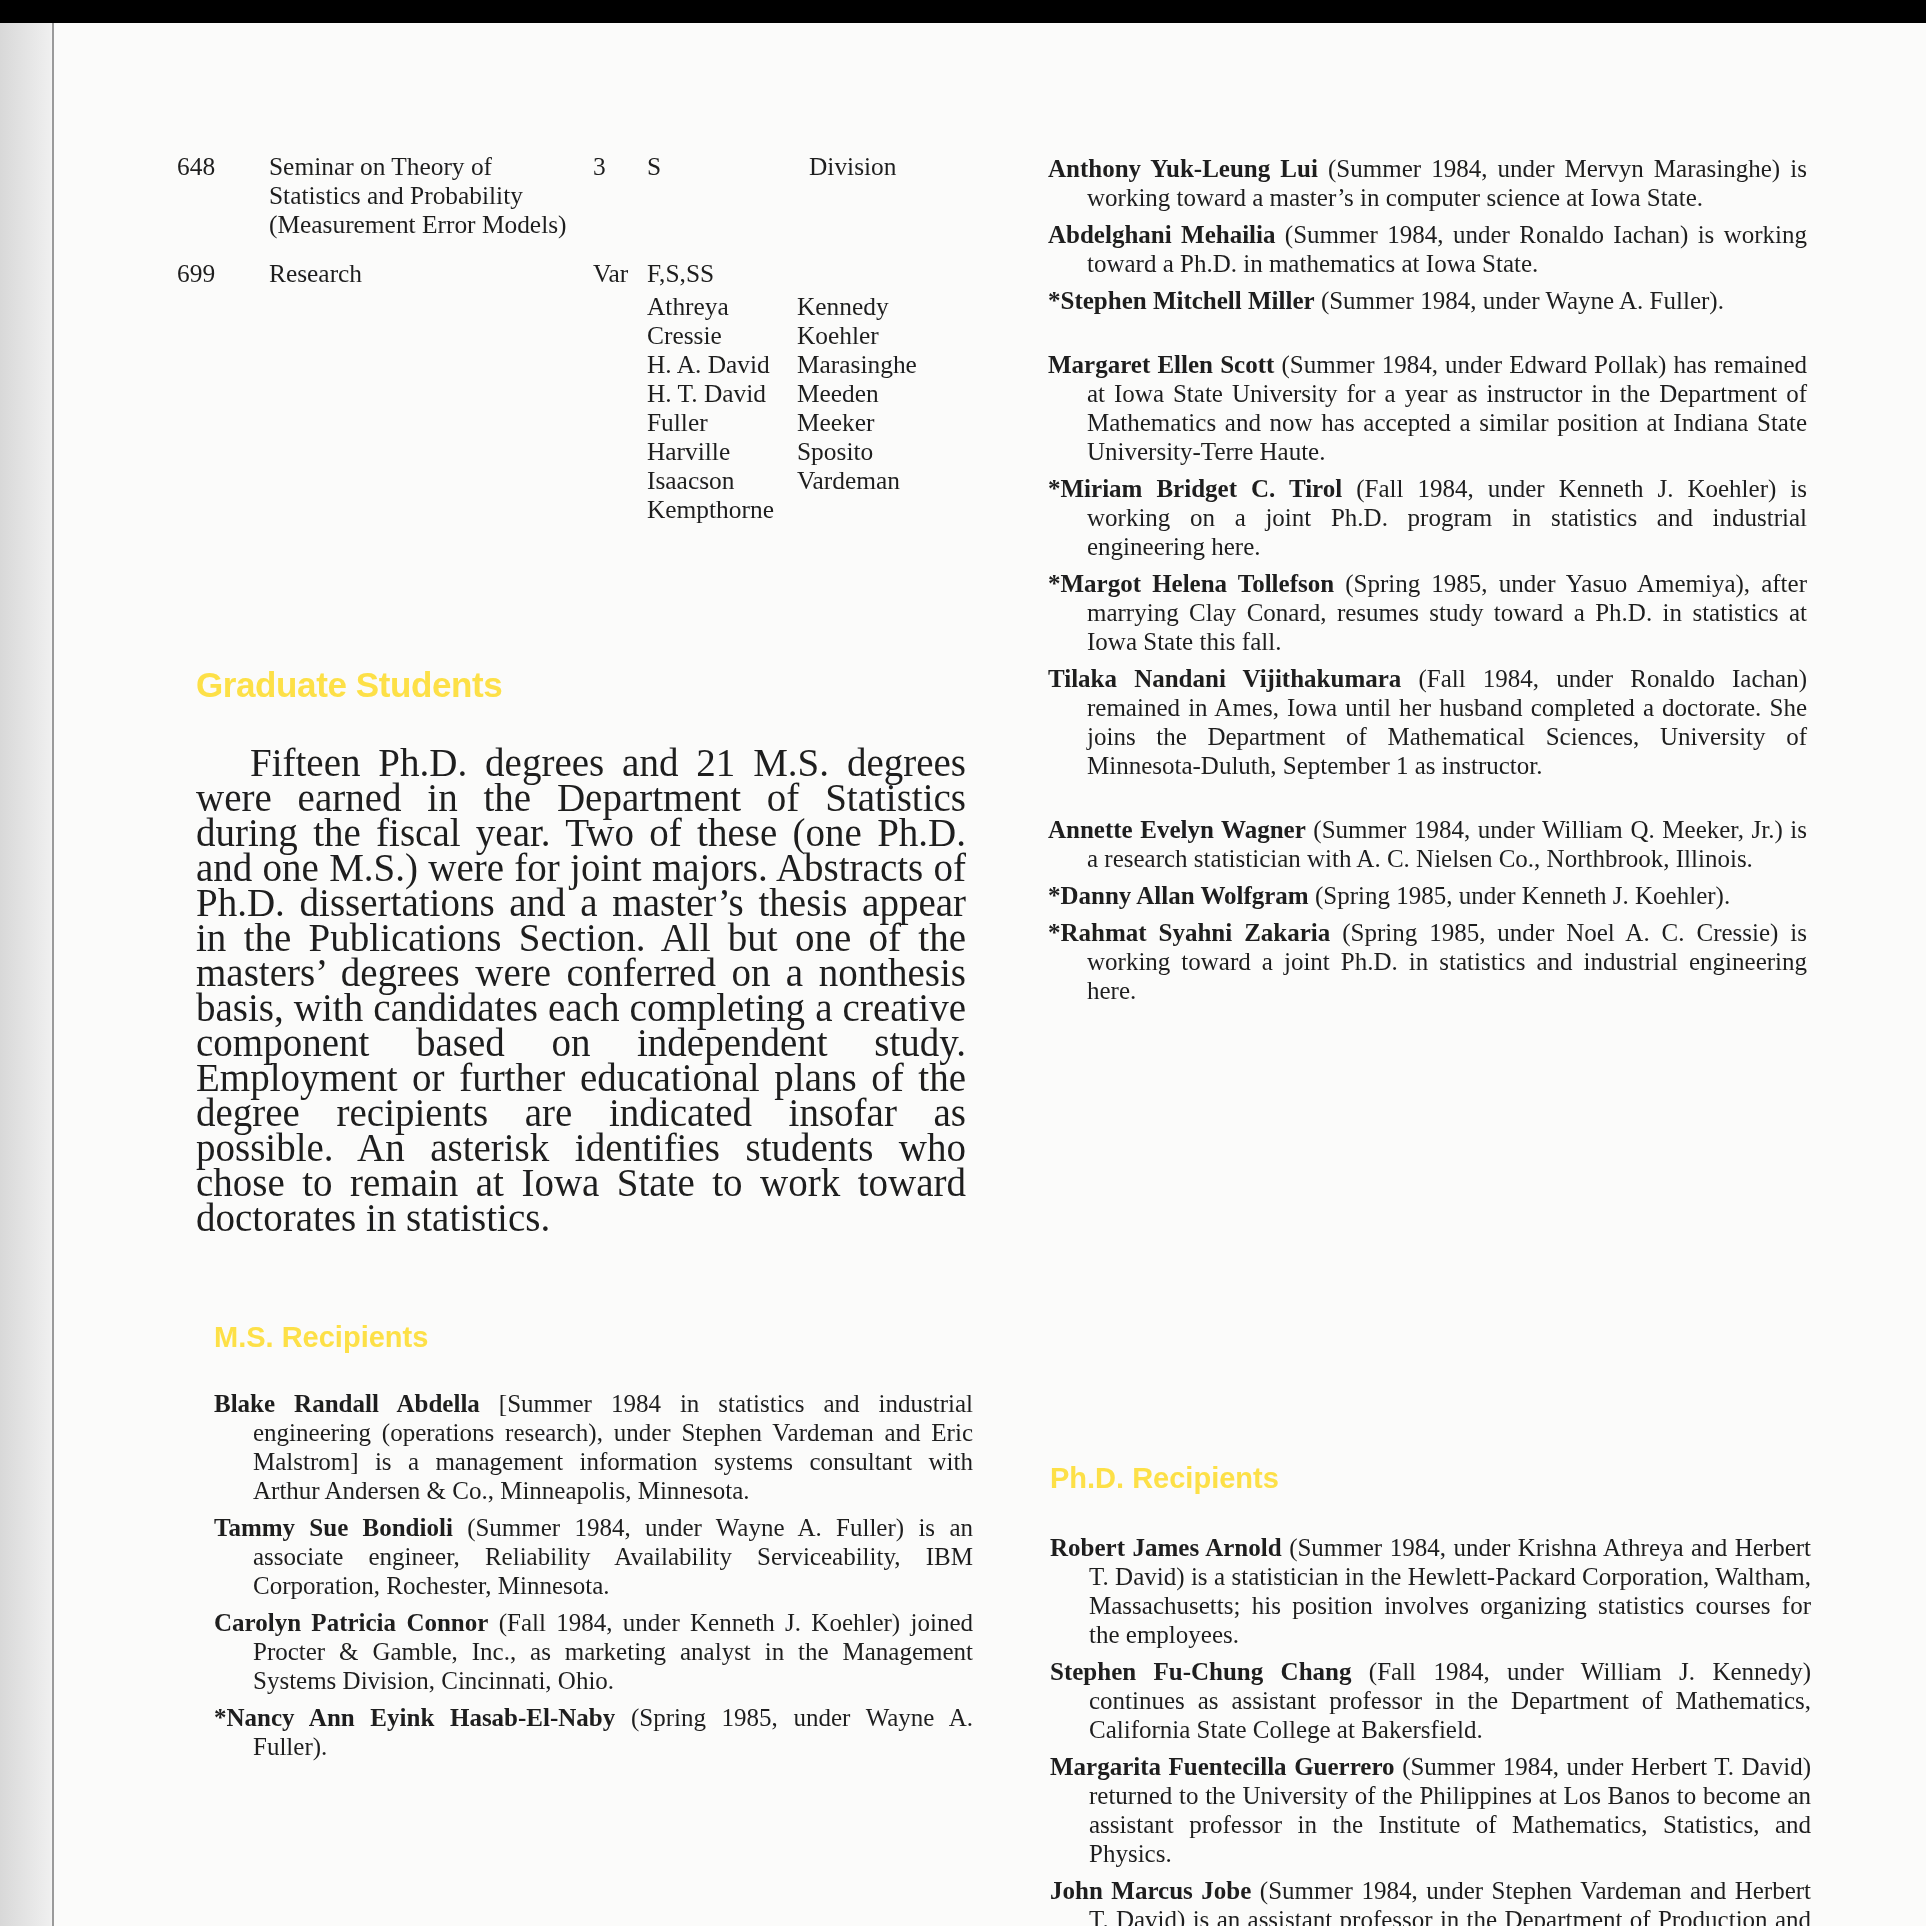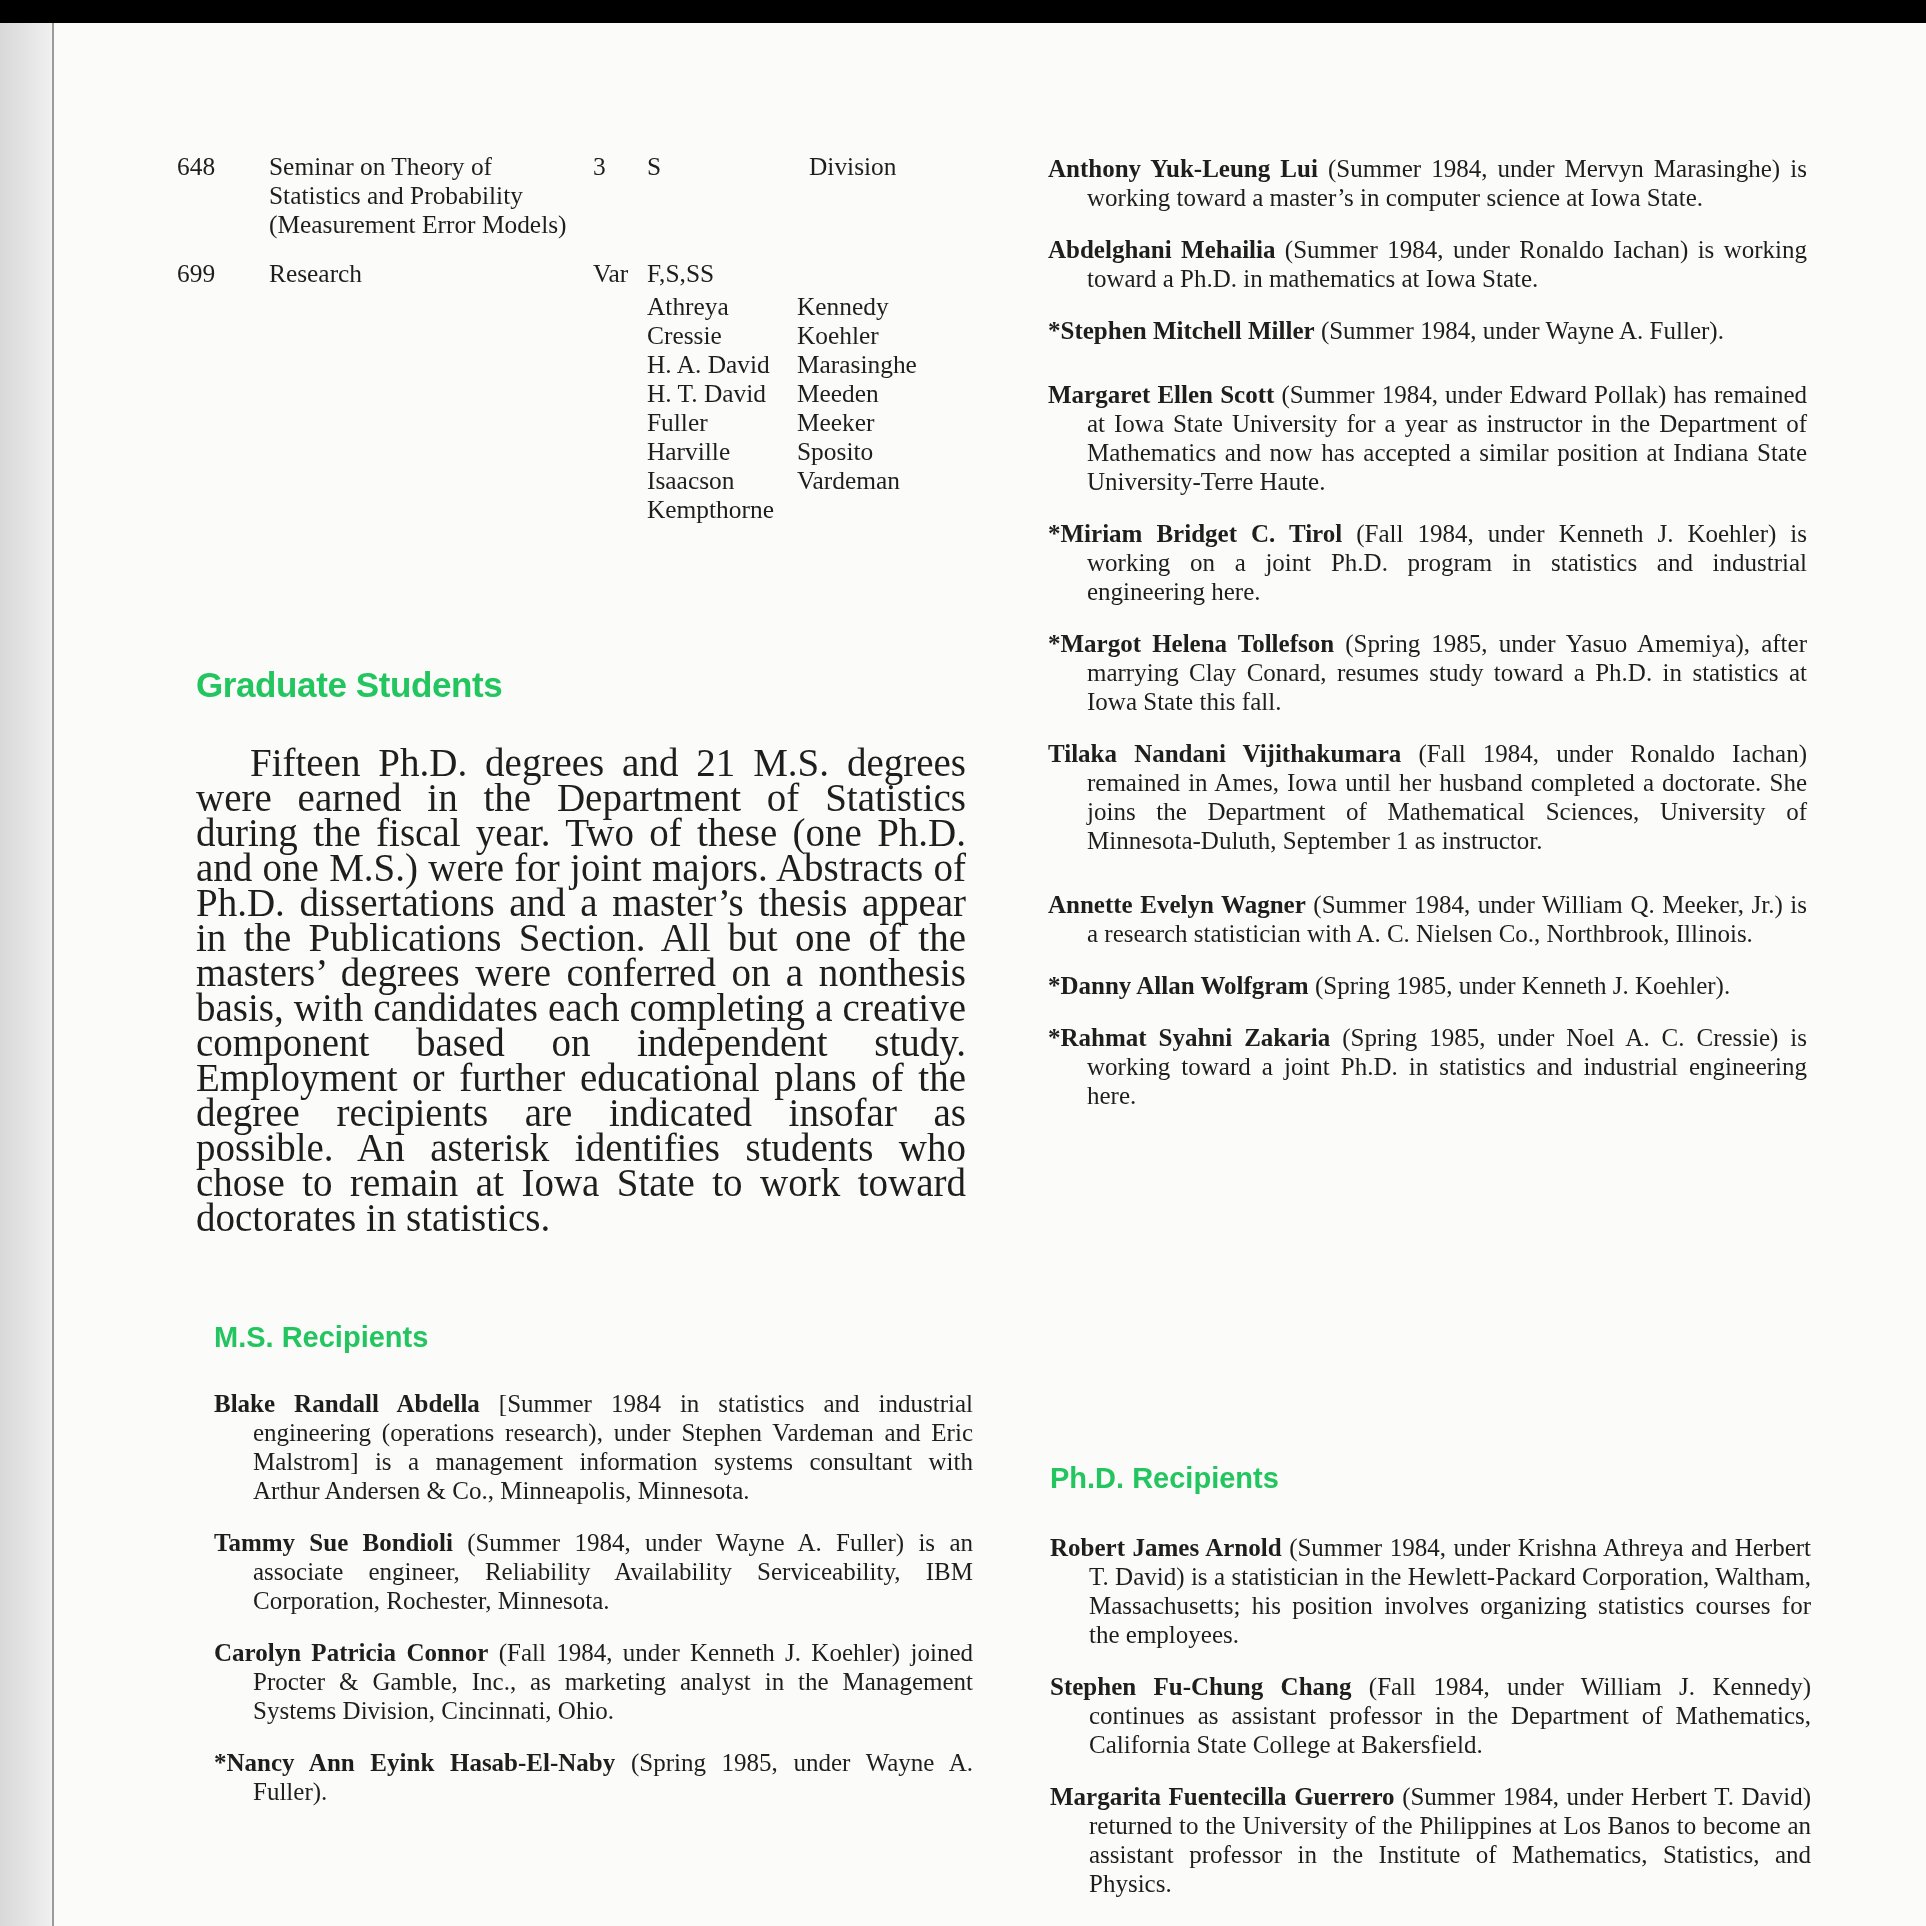--- a/index.html
+++ b/index.html
@@ -25,33 +25,33 @@
   .serif { font-family: "Liberation Serif", "DejaVu Serif", serif; }
 
   
   .course-table { left: 177px; top: 152px; width: 832px; font-size: 25.4px; line-height: 29px; }
   .course-row { display: grid; grid-template-columns: 92px 324px 54px 162px 177px; }
   .course-row + .course-row { margin-top: 20px; }
   .instr-grid { display: grid; grid-template-columns: 150px 162px; margin-left: 470px; margin-top: 3.9px; }
 
   h2.section-title {
     font-family: "Liberation Sans", "DejaVu Sans", sans-serif;
-    font-weight: bold; margin: 0; color: #22c55e;
+    font-weight: bold; margin: 0; color: #fde047;
   }
   .grad-title { left: 196px; top: 665px; font-size: 35px; letter-spacing: -0.4px; }
   .intro {
     left: 196px; top: 745px; width: 770px;
     font-size: 39px; line-height: 35px; text-align: justify; text-indent: 54px;
   }
   .ms-title { left: 214px; top: 1321px; font-size: 29px; }
   .phd-title { left: 1050px; top: 1462px; font-size: 29px; }
 
   .entries { font-size: 25px; line-height: 29px; }
   .entry { padding-left: 39px; text-indent: -39px; text-align: justify; margin: 0; }
-  .entry + .entry { margin-top: 23px; }
+  .entry + .entry { margin-top: 8px; }
   .entry .nm { font-weight: bold; }
   .ms-left { left: 214px; top: 1389px; width: 759px; }
   .ms-right { left: 1048px; top: 154px; width: 759px; }
   .phd-right { left: 1050px; top: 1533px; width: 761px; }
   .gap-lg { margin-top: 35px !important; }
 </style>
 </head>
 <body>
 
 <div class="page"></div>

